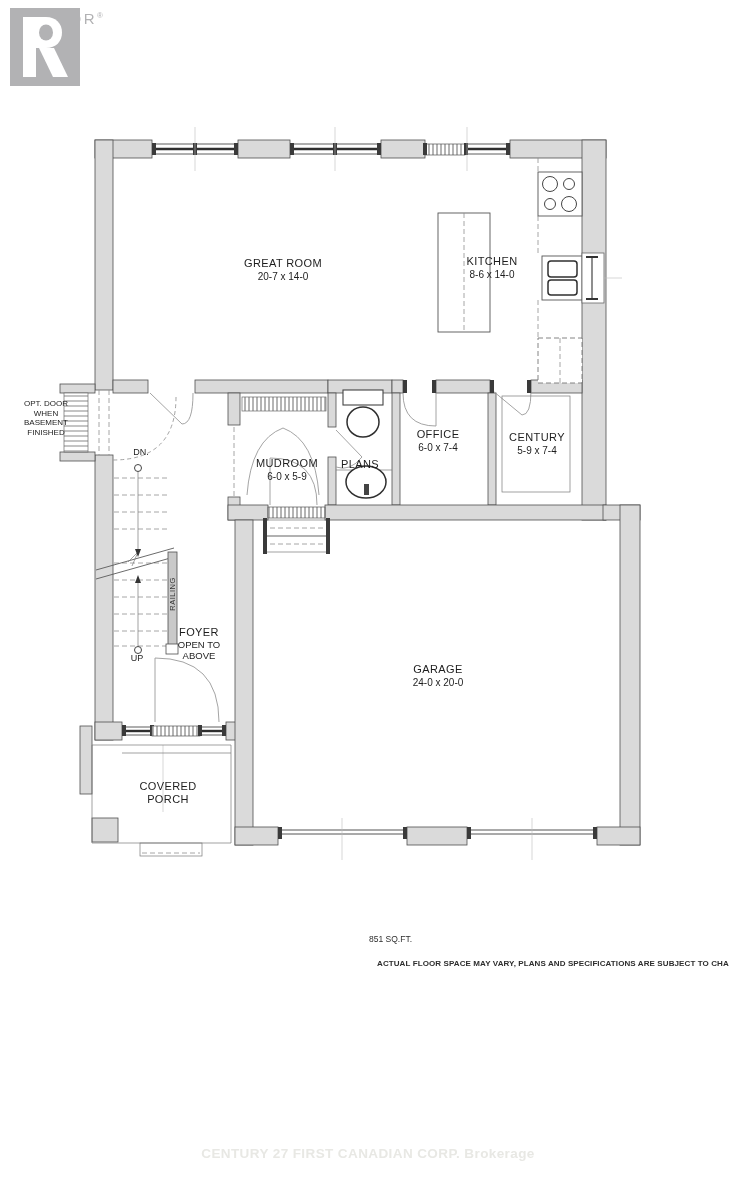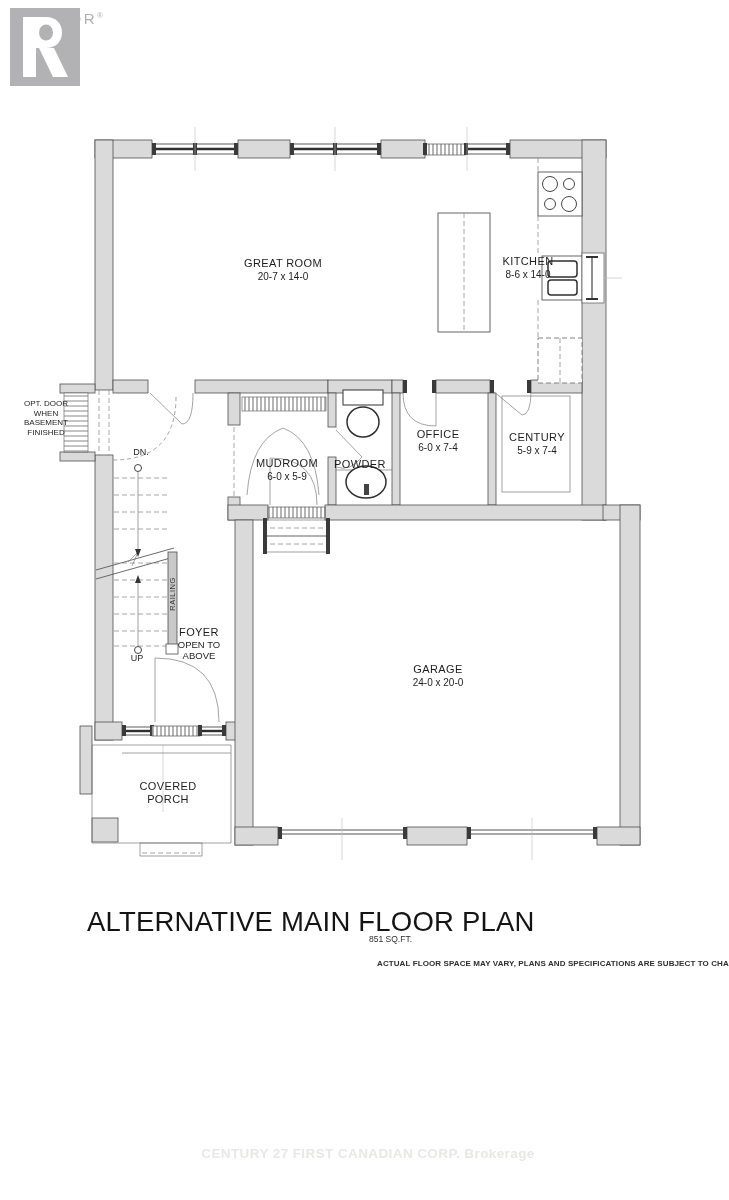--- a/index.html
+++ b/index.html
@@ -273,30 +273,30 @@
       <ellipse cx="36" cy="24.5" rx="7" ry="8" fill="#b2b2b4"></ellipse>
       <polygon points="29,40 44,40 58,69 43,69" fill="#fff"></polygon>
     </svg>
     <div class="logo-word"><span>REALTOR</span><sup>®</sup></div>
   </div>
 
   <div class="lbl" style="left:283px;top:270px;">
     <div class="room-name">GREAT ROOM</div>
     <div class="room-dims">20-7 x 14-0</div>
   </div>
-  <div class="lbl" style="left:528px;top:268px;">
+  <div class="lbl" style="left:492px;top:268px;">
     <div class="room-name">KITCHEN</div>
     <div class="room-dims">8-6 x 14-0</div>
   </div>
   <div class="lbl" style="left:287px;top:470px;">
     <div class="room-name">MUDROOM</div>
     <div class="room-dims">6-0 x 5-9</div>
   </div>
   <div class="lbl" style="left:360px;top:464px;">
-    <div class="room-name">POWDER</div>
+    <div class="room-name">PLANS</div>
   </div>
   <div class="lbl" style="left:438px;top:441px;">
     <div class="room-name">OFFICE</div>
     <div class="room-dims">6-0 x 7-4</div>
   </div>
   <div class="lbl" style="left:537px;top:444px;">
     <div class="room-name">CENTURY</div>
     <div class="room-dims">5-9 x 7-4</div>
   </div>
   <div class="lbl" style="left:438px;top:676px;">
@@ -316,19 +316,18 @@
   <div class="lbl note" style="left:46px;top:418px;">
     <div>OPT. DOOR</div>
     <div>WHEN</div>
     <div>BASEMENT</div>
     <div>FINISHED</div>
   </div>
   <div class="lbl tiny" style="left:141px;top:452px;">DN.</div>
   <div class="lbl tiny" style="left:137px;top:658px;">UP</div>
   <div class="lbl railing-lbl" style="left:173px;top:594px;">RAILING</div>
 
-  <div class="heading">ALTERNATIVE MAIN FLOOR PLAN</div>
   <div class="area">851 SQ.FT.</div>
   <div class="disclaimer">ACTUAL FLOOR SPACE MAY VARY, PLANS AND SPECIFICATIONS ARE SUBJECT TO CHANGE</div>
 
   <div class="watermark">CENTURY 27 FIRST CANADIAN CORP. Brokerage</div>
 
 </div>
 
 </body></html>

